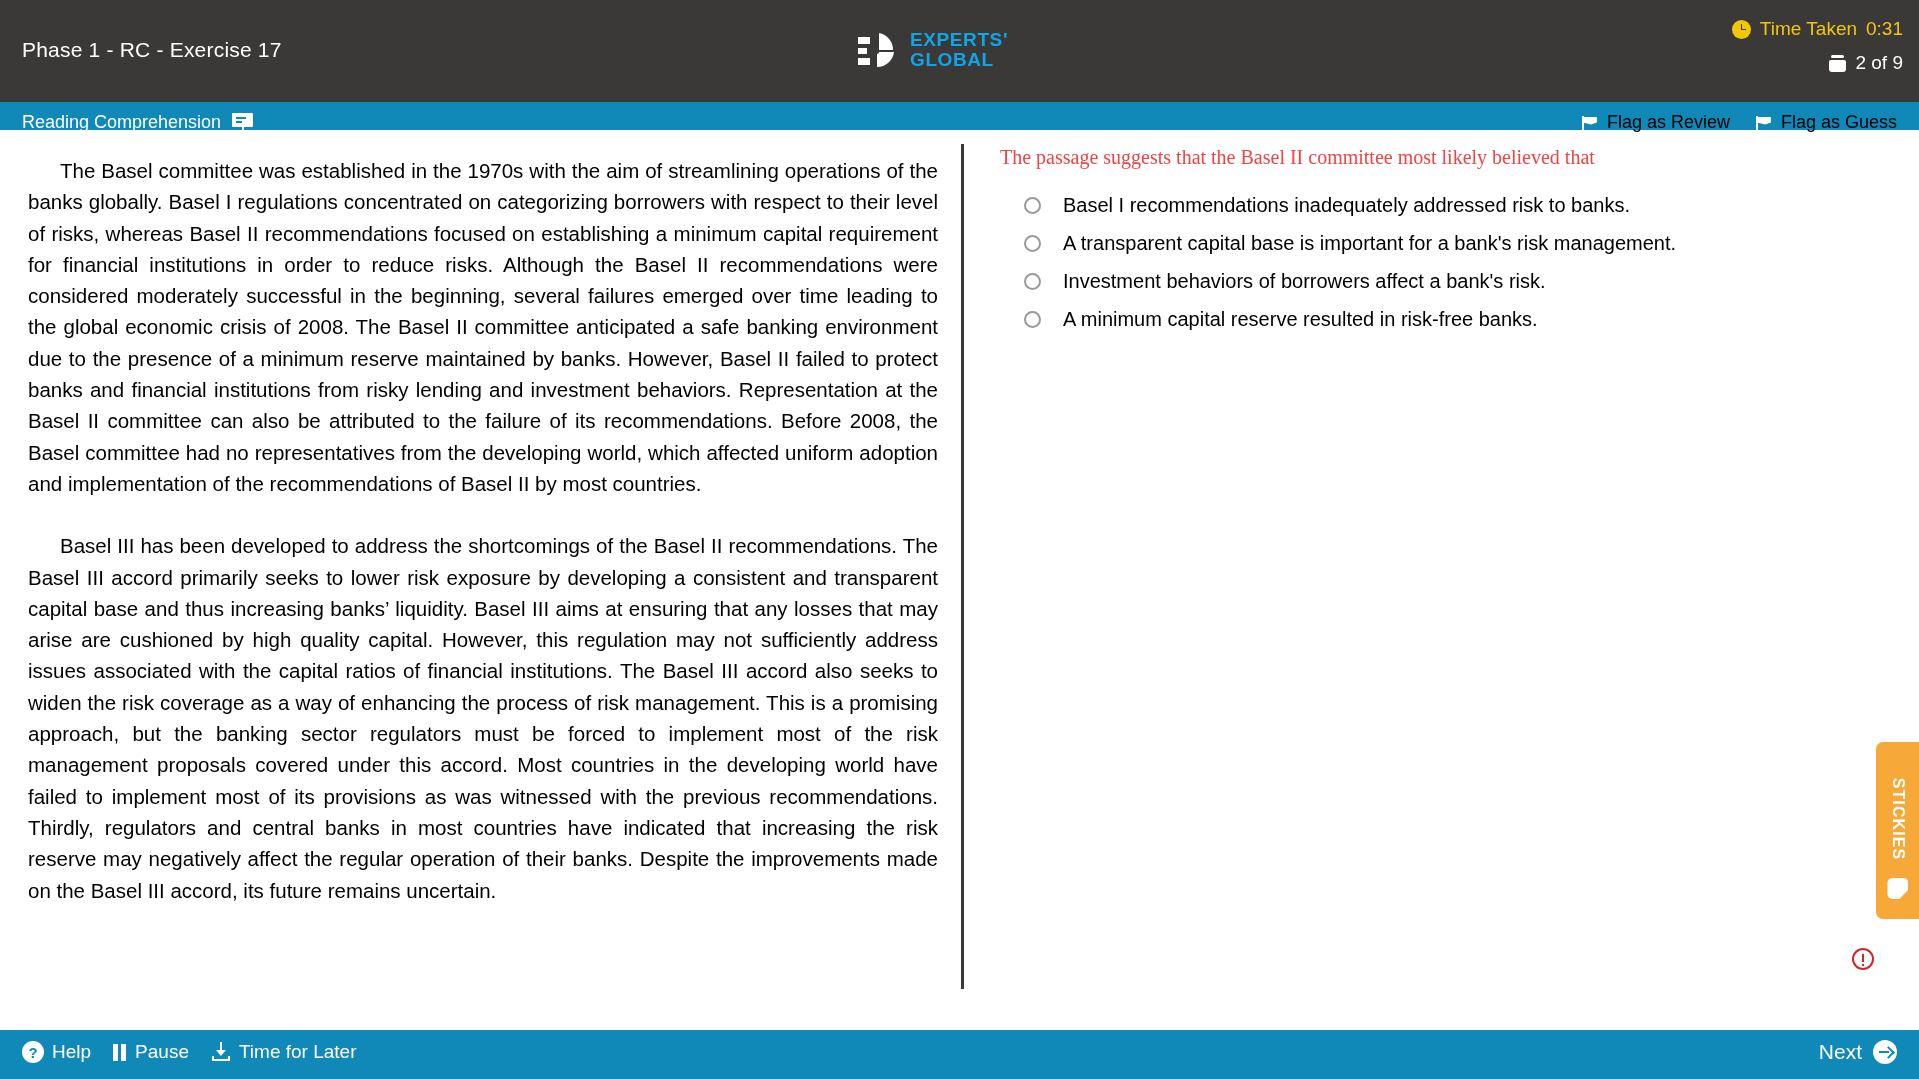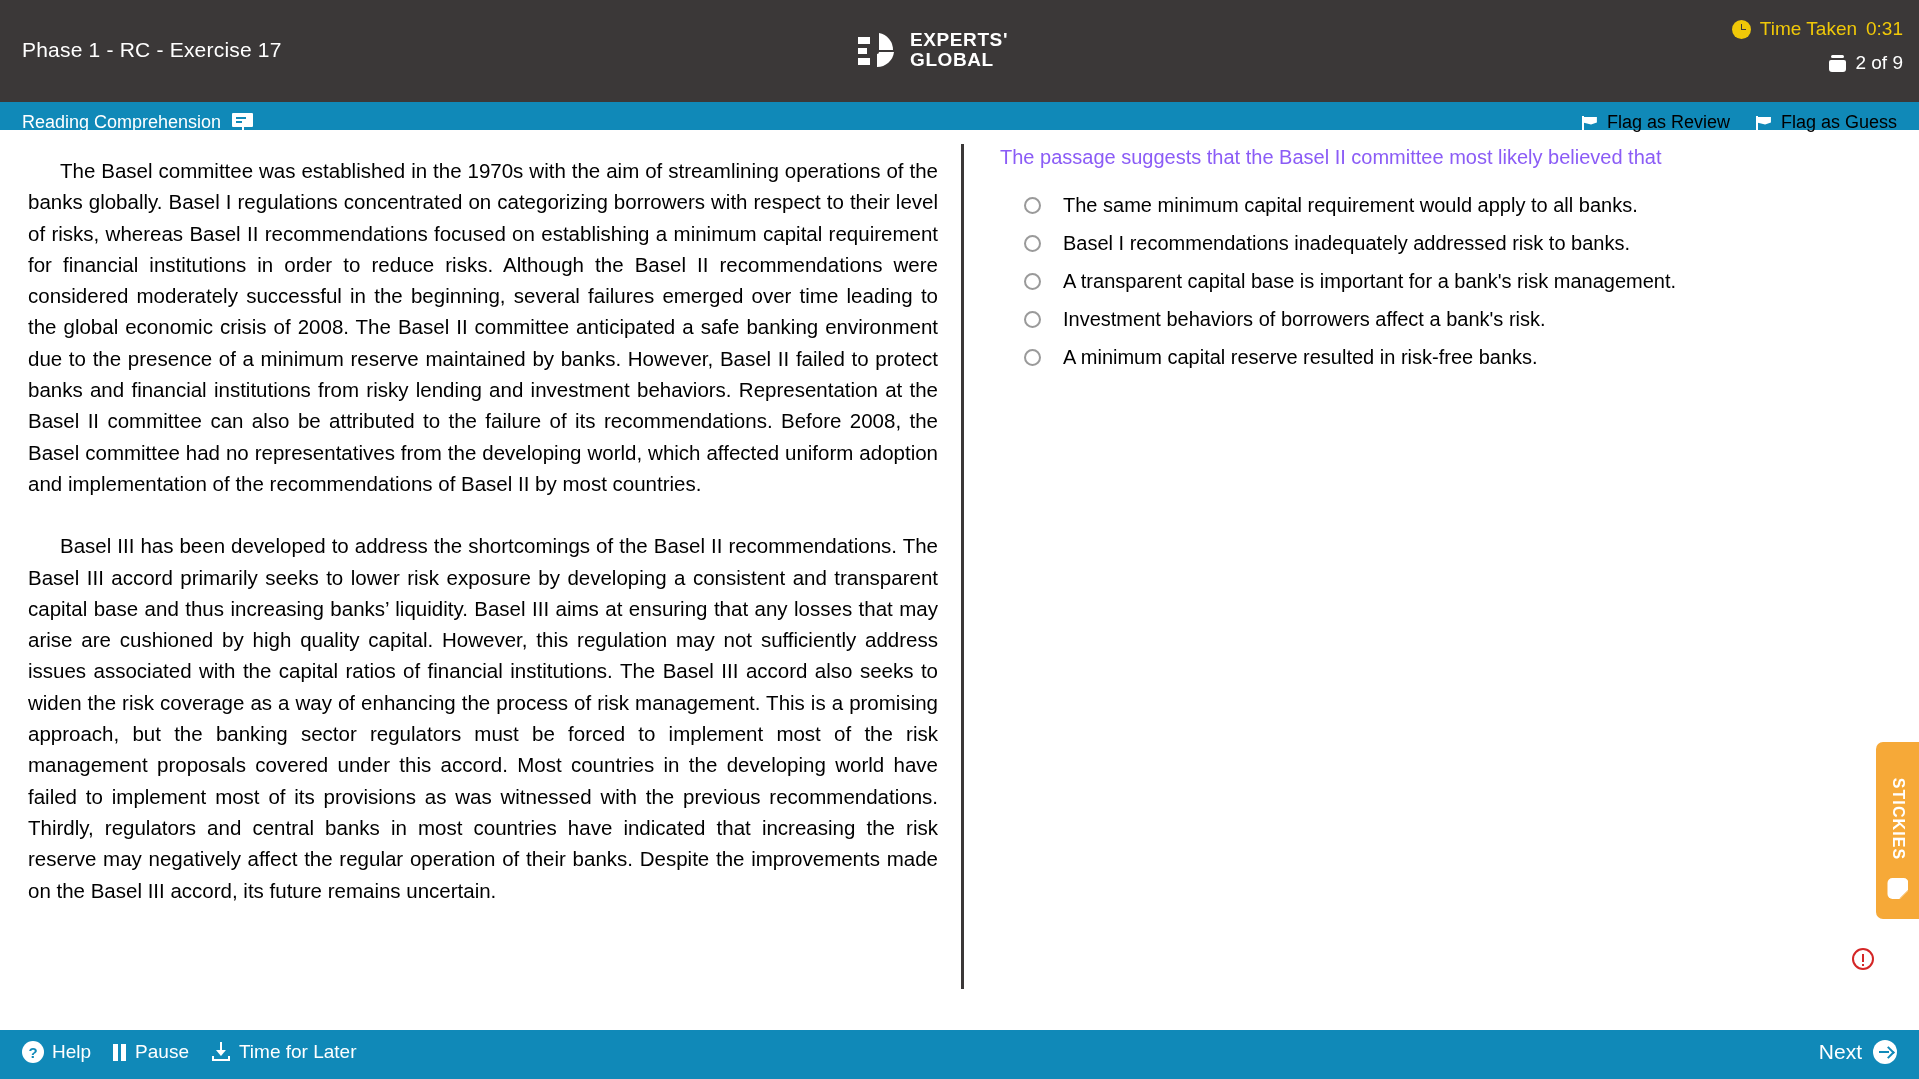--- a/index.html
+++ b/index.html
@@ -28,21 +28,21 @@
   }
 
   
   .logo-wrap {
     position: absolute; left: 855px; top: 28px;
     display: flex; align-items: center; gap: 11px;
   }
   .logo-mark { width: 44px; height: 44px; position: relative; flex: 0 0 auto; }
   .logo-text {
     display: flex; flex-direction: column;
-    color: #ffffff;
+    color: #0ea5e9;
     font-weight: bold;
     font-size: 19px;
     line-height: 20px;
     letter-spacing: .6px;
   }
 
   
   .meta-block {
     position: absolute; right: 16px; top: 18px;
     text-align: right;
@@ -146,24 +146,25 @@
   }
   .passage p { margin: 0; }
   .passage p.first { text-indent: 32px; padding-top: 11px; }
   .passage p.second { text-indent: 32px; padding-top: 31px; }
 
   .qpanel {
     position: absolute; left: 1000px; top: 0px;
     width: 880px;
   }
   .question-stem {
-    color: #8b5cf6;
+    color: #ef4444;
     font-size: 20px;
     line-height: 27px;
     padding-top: 0;
+    font-family: Liberation Serif, serif;
   }
   .options { margin-top: 22px; }
   .option-row {
     display: flex; align-items: flex-start; gap: 22px;
     padding: 0 0 13px 24px;
     cursor: pointer;
   }
   .radio {
     flex: 0 0 auto;
     width: 17px; height: 17px;
@@ -362,24 +363,20 @@
 
     <div class="passage">
       <p class="first">The Basel committee was established in the 1970s with the aim of streamlining operations of the banks globally. Basel I regulations concentrated on categorizing borrowers with respect to their level of risks, whereas Basel II recommendations focused on establishing a minimum capital requirement for financial institutions in order to reduce risks. Although the Basel II recommendations were considered moderately successful in the beginning, several failures emerged over time leading to the global economic crisis of 2008. The Basel II committee anticipated a safe banking environment due to the presence of a minimum reserve maintained by banks. However, Basel II failed to protect banks and financial institutions from risky lending and investment behaviors. Representation at the Basel II committee can also be attributed to the failure of its recommendations. Before 2008, the Basel committee had no representatives from the developing world, which affected uniform adoption and implementation of the recommendations of Basel II by most countries.</p>
       <p class="second">Basel III has been developed to address the shortcomings of the Basel II recommendations. The Basel III accord primarily seeks to lower risk exposure by developing a consistent and transparent capital base and thus increasing banks’ liquidity. Basel III aims at ensuring that any losses that may arise are cushioned by high quality capital. However, this regulation may not sufficiently address issues associated with the capital ratios of financial institutions. The Basel III accord also seeks to widen the risk coverage as a way of enhancing the process of risk management. This is a promising approach, but the banking sector regulators must be forced to implement most of the risk management proposals covered under this accord. Most countries in the developing world have failed to implement most of its provisions as was witnessed with the previous recommendations. Thirdly, regulators and central banks in most countries have indicated that increasing the risk reserve may negatively affect the regular operation of their banks. Despite the improvements made on the Basel III accord, its future remains uncertain.</p>
     </div>
 
     <div class="qpanel">
       <div class="question-stem">The passage suggests that the Basel II committee most likely believed that</div>
 
       <div class="options">
-        <div class="option-row">
-          <span class="radio"></span>
-          <span class="option-label">The same minimum capital requirement would apply to all banks.</span>
-        </div>
         <div class="option-row">
           <span class="radio"></span>
           <span class="option-label">Basel I recommendations inadequately addressed risk to banks.</span>
         </div>
         <div class="option-row">
           <span class="radio"></span>
           <span class="option-label">A transparent capital base is important for a bank's risk management.</span>
         </div>
         <div class="option-row">
           <span class="radio"></span>

